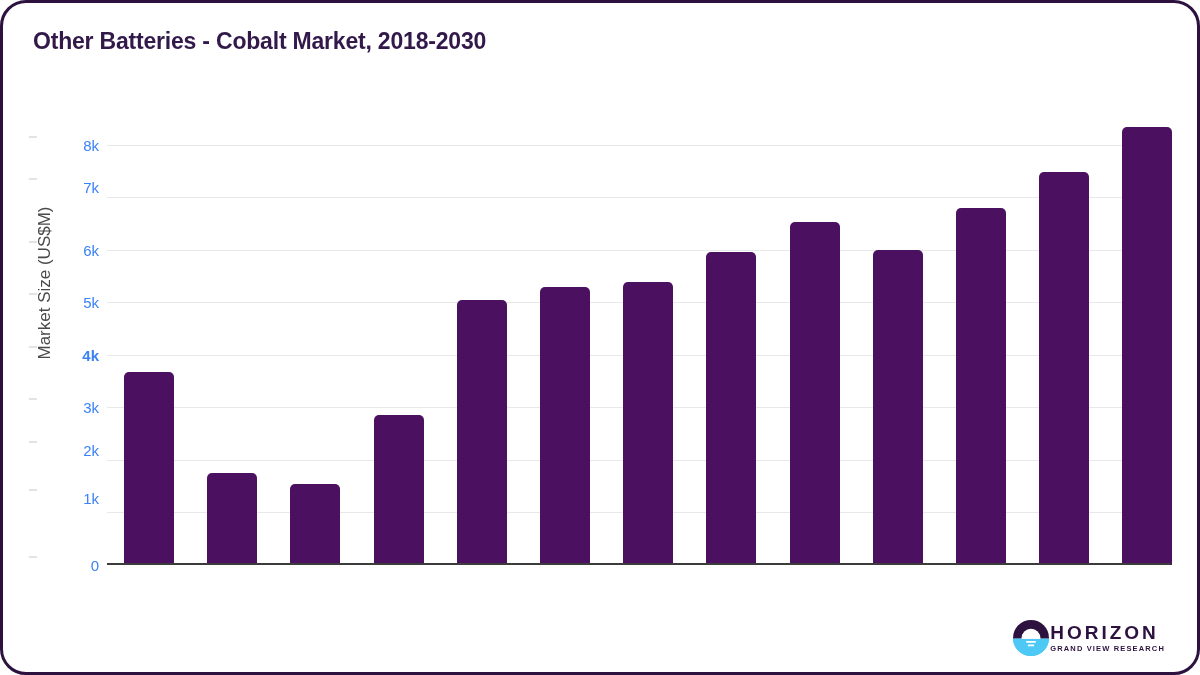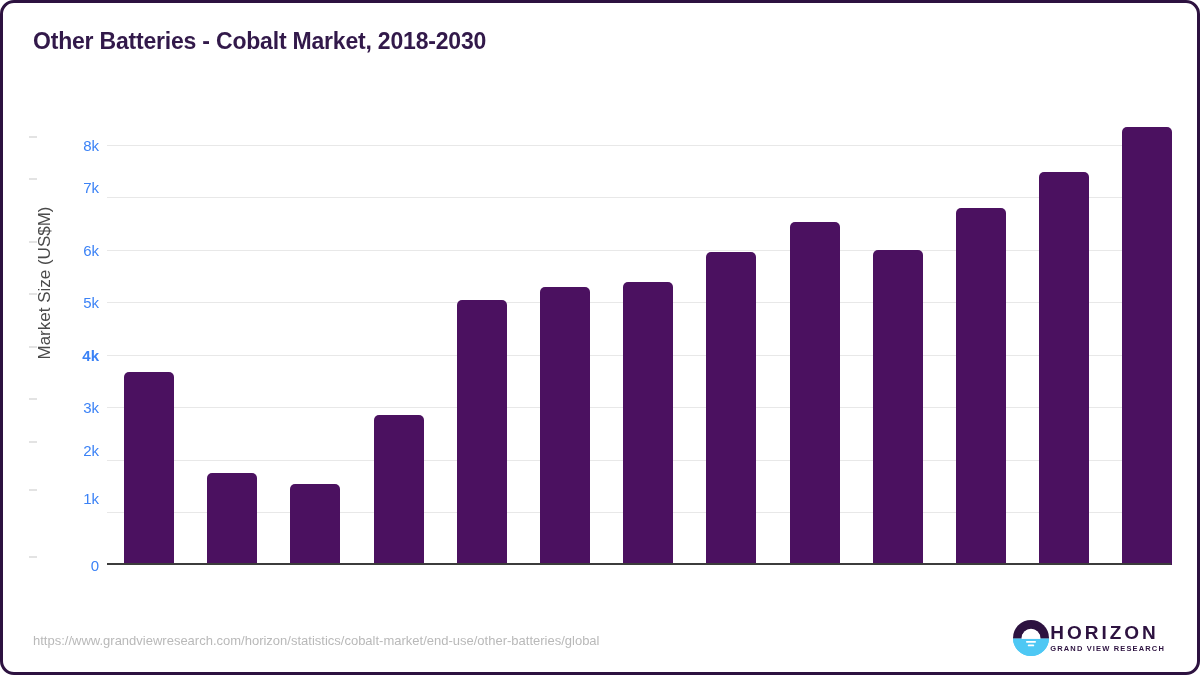--- a/index.html
+++ b/index.html
@@ -10,21 +10,21 @@
     background: #ffffff;
     font-family: "Liberation Sans", sans-serif;
   }
 
   #page {
     position: relative;
     width: 1200px;
     height: 675px;
     background: #ffffff;
     border: 3px solid #2d1240;
-    border-radius: 14px;
+    border-radius: 26px;
     overflow: hidden;
   }
 
   
   #chart-title {
     position: absolute;
     left: 30px;
     top: 25px;
     font-size: 23px;
     font-weight: bold;
@@ -182,21 +182,20 @@
         <div class="bar" title="2027: 5985" style="left: 765.8px; height: 314.56px; background: rgb(75, 17, 96);"></div>
         <div class="bar" title="2028: 6790" style="left: 849px; height: 356.87px; background: rgb(75, 17, 96);"></div>
         <div class="bar" title="2029: 7480" style="left: 932.2px; height: 393.135px; background: rgb(75, 17, 96);"></div>
         <div class="bar" title="2030: 8330" style="left: 1015.4px; height: 437.809px; background: rgb(75, 17, 96);"></div>
       </div>
     <div id="xticks"></div>
   </div>
 
   <div id="axis-line"></div>
 
-  <div id="footer-url">https://www.grandviewresearch.com/horizon/statistics/cobalt-market/end-use/other-batteries/global</div>
 
   <div id="logo">
     <svg id="logo-mark" viewBox="0 0 100 100">
       <defs>
         <clipPath id="circ">
             <circle cx="50" cy="50" r="50"></circle>
           </clipPath>
       </defs>
       <g clip-path="url(#circ)">
         <rect x="0" y="0" width="100" height="52" fill="#2d1240"></rect>

